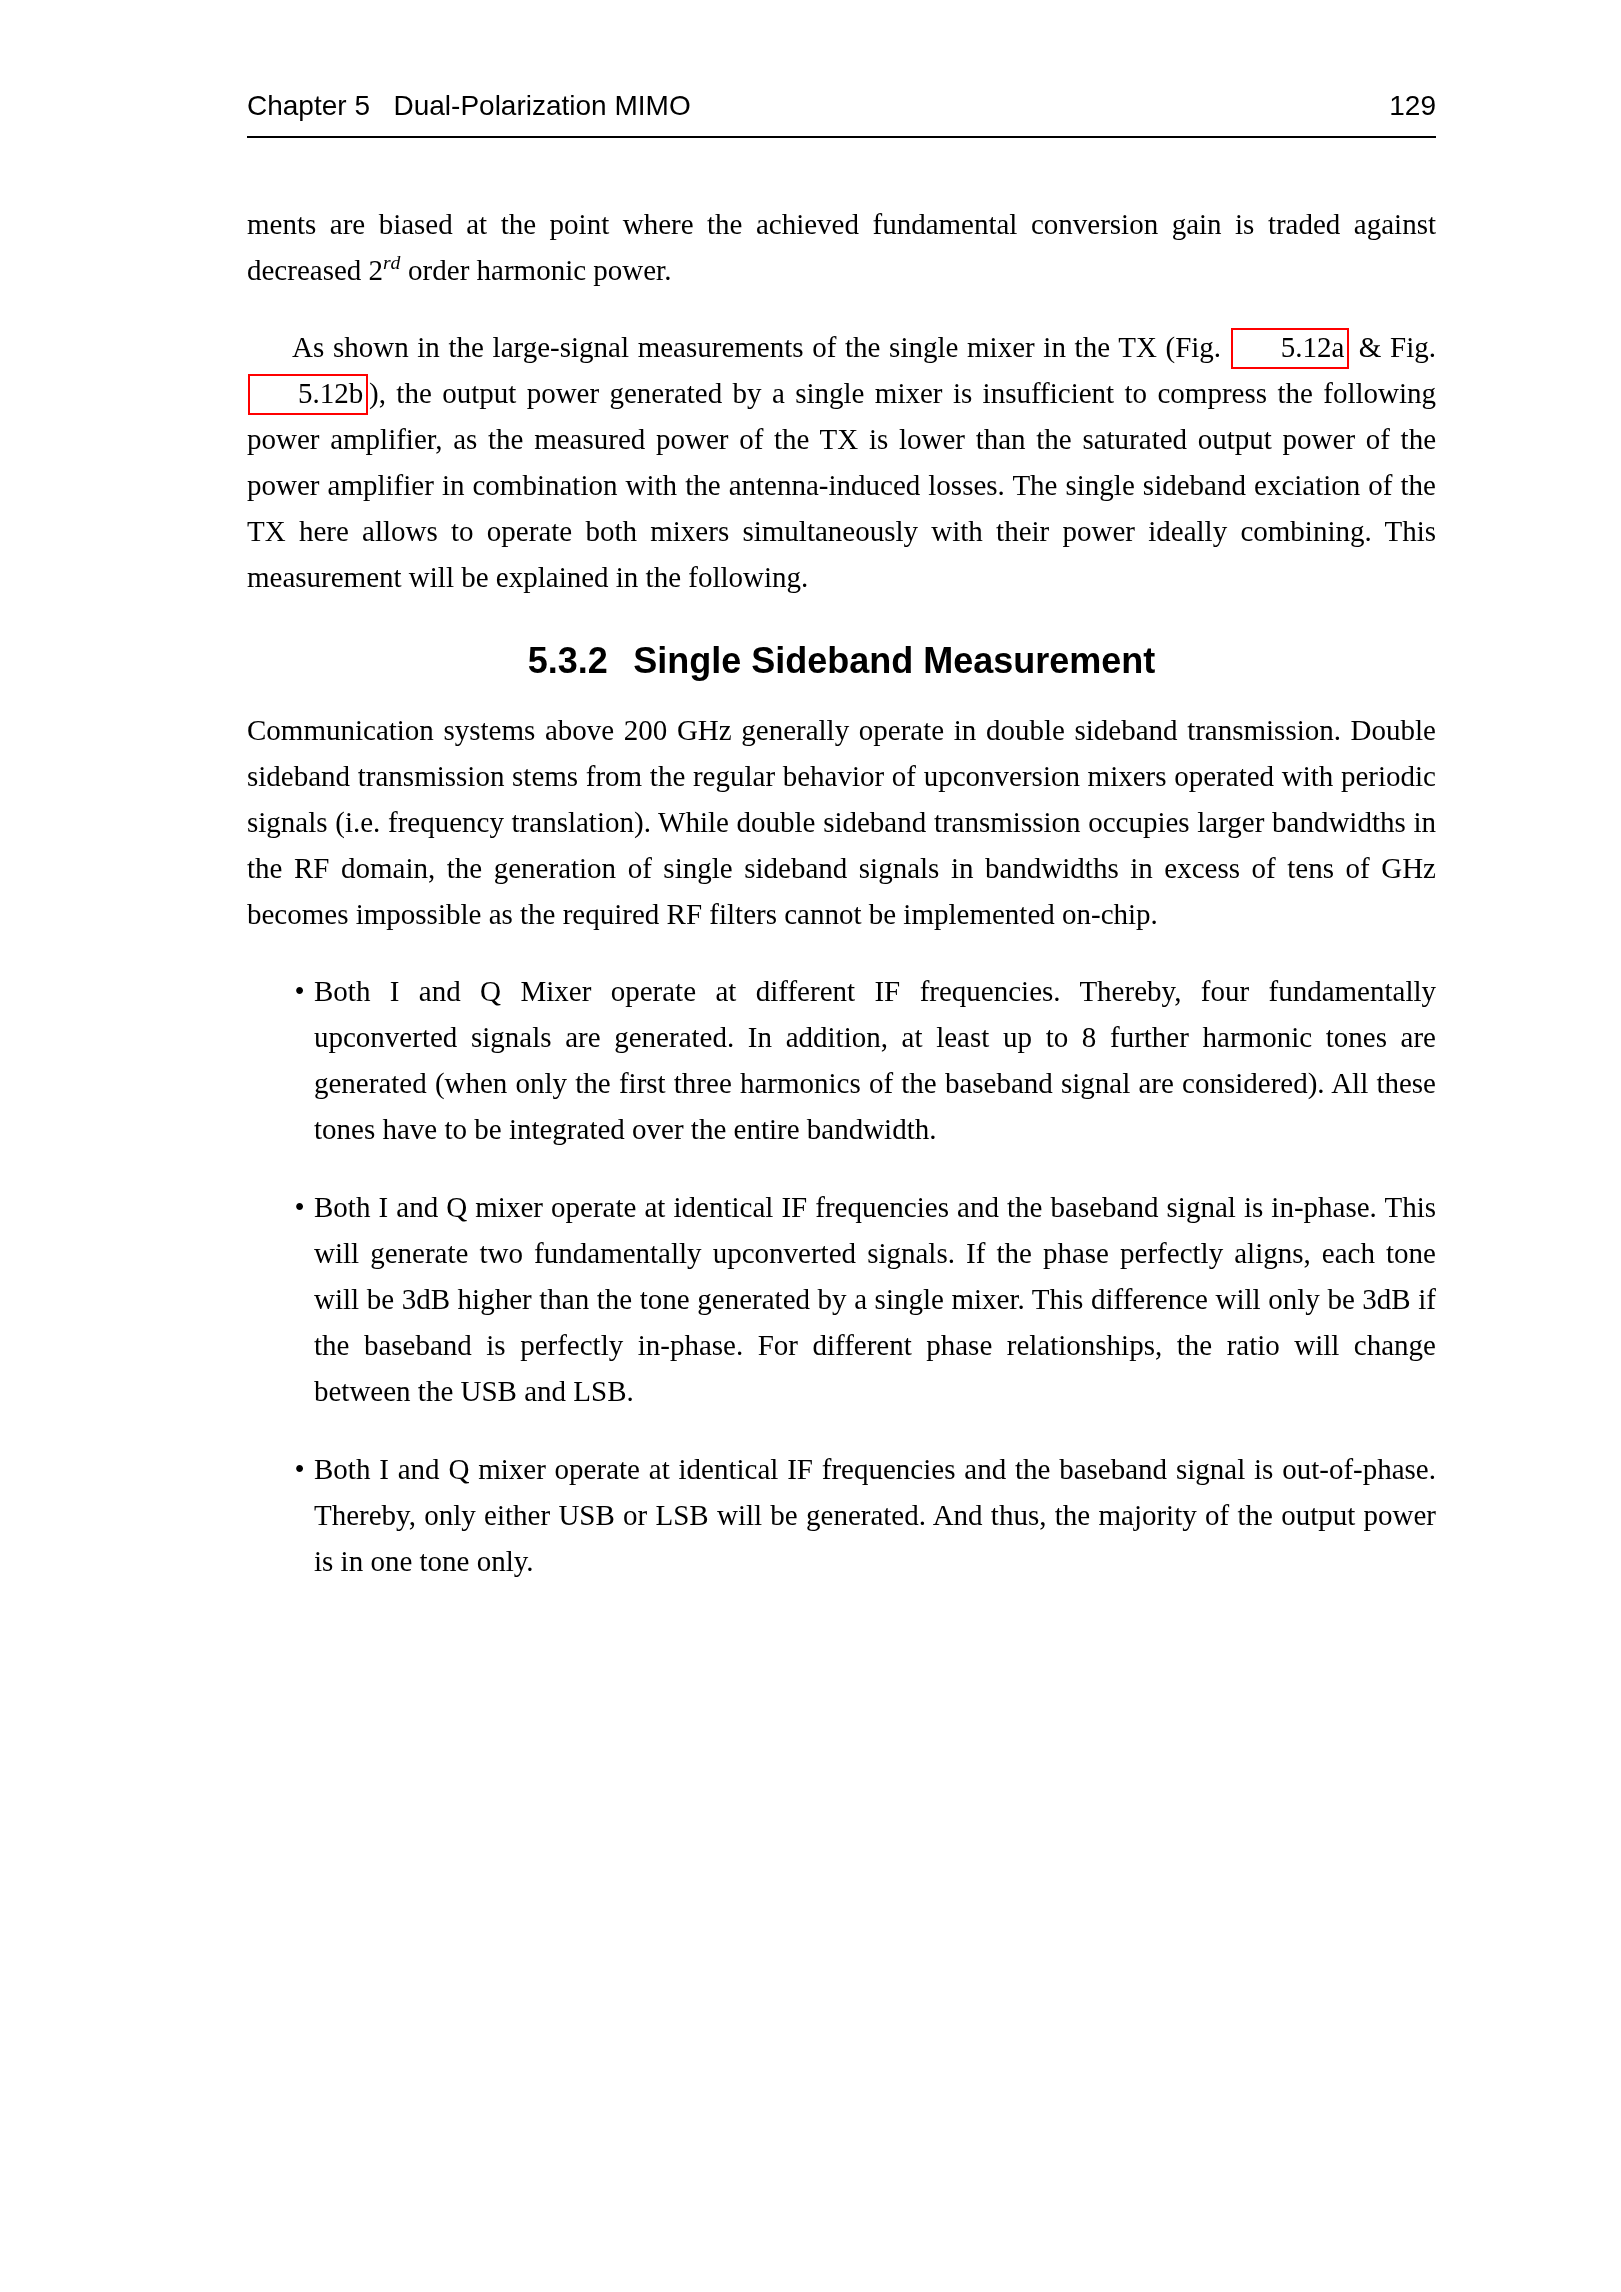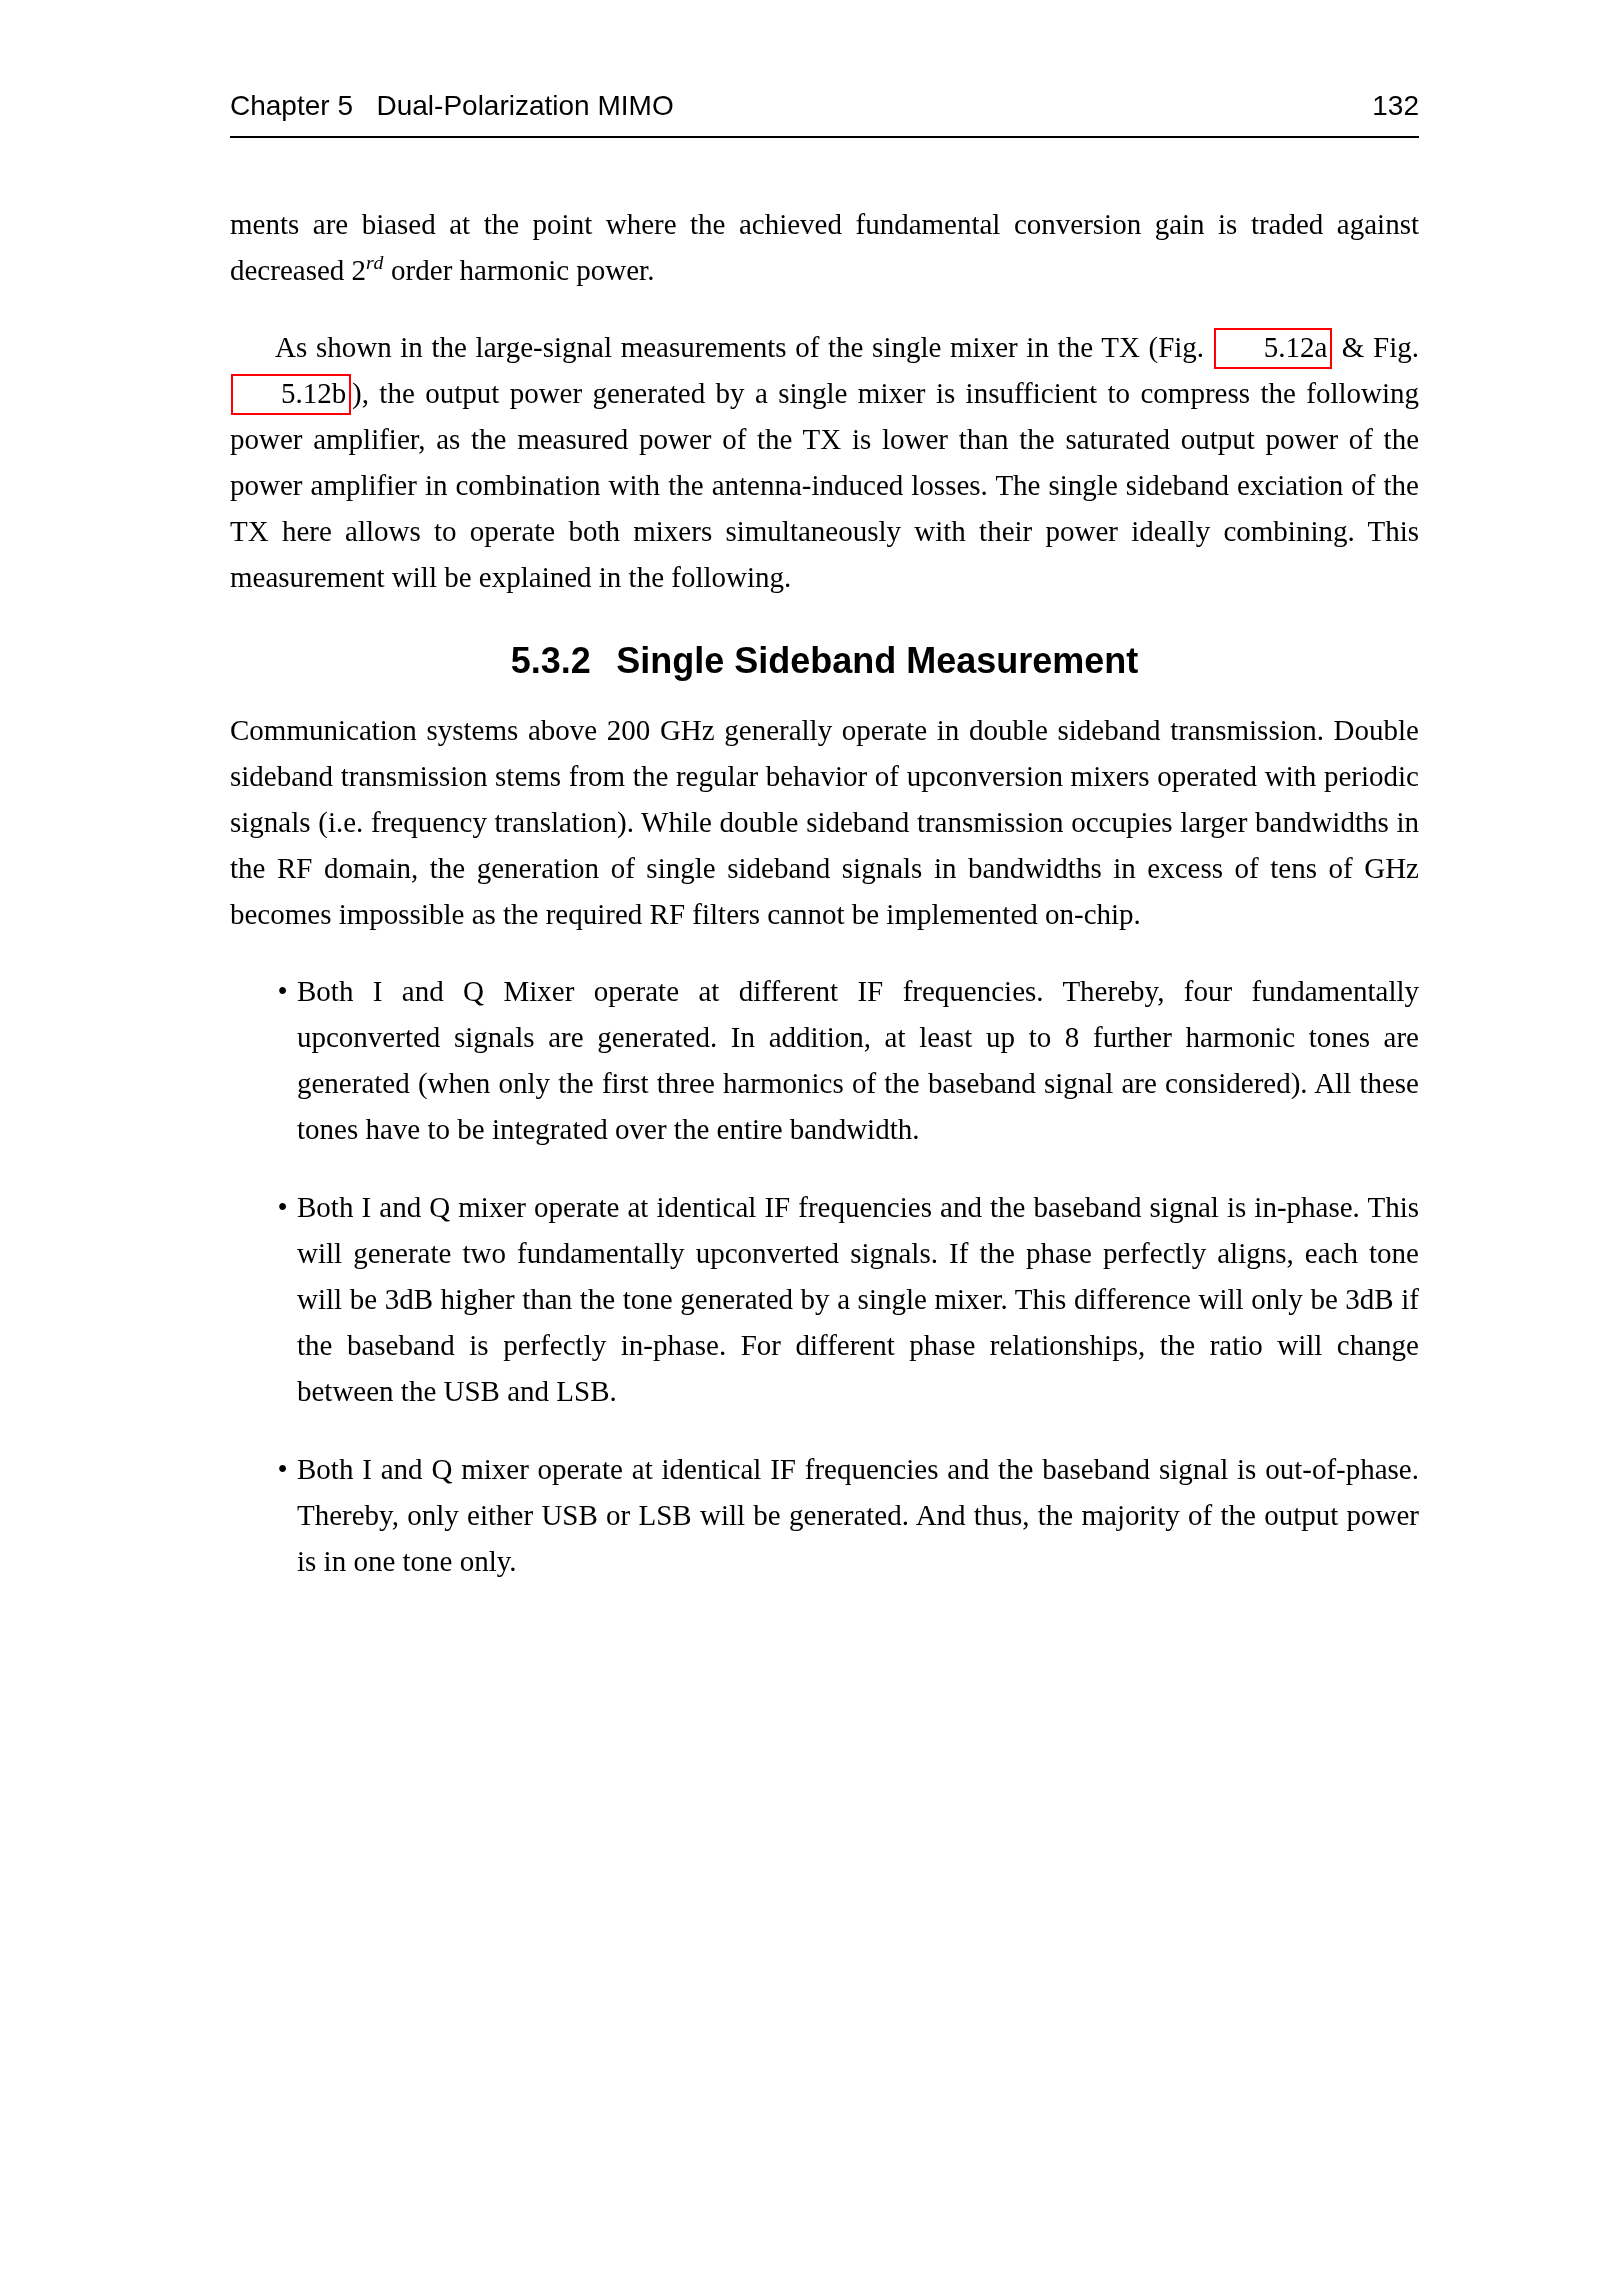--- a/index.html
+++ b/index.html
@@ -11,21 +11,21 @@
     position: relative;
     width: 1621px;
     height: 2293px;
     background: #ffffff;
     color: #000000;
     box-sizing: border-box;
     overflow: hidden;
   }
   .content {
     position: absolute;
-    left: 230px;
+    left: 247px;
     top: 90px;
     width: 1189px;
   }
   
   .running-header {
     display: flex;
     justify-content: space-between;
     align-items: baseline;
     font-family: "Liberation Sans", sans-serif;
     font-size: 28px;
@@ -114,21 +114,21 @@
 </head>
 <body>
 
 <div class="page">
   <div class="content">
 
     <div class="running-header">
       <div class="header-left">
         <span>Chapter 5</span><span class="chapter-title">Dual-Polarization MIMO</span>
       </div>
-      <div class="header-right">132</div>
+      <div class="header-right">129</div>
     </div>
     <div class="header-rule"></div>
 
     <div class="body-text">
 
       <p class="noindent"><span>ments are biased at the point where the achieved fundamental conversion gain is traded against decreased 2</span><sup class="ord">rd</sup><span> order harmonic power.</span></p>
 
       <p class="indent"><span>As shown in the large-signal measurements of the single mixer in the TX (Fig. </span><a class="linkbox">5.12a</a><span> &amp; Fig. </span><a class="linkbox">5.12b</a><span>), the output power generated by a single mixer is insufficient to compress the following power amplifier, as the measured power of the TX is lower than the saturated output power of the power amplifier in combination with the antenna-induced losses. The single sideband exciation of the TX here allows to operate both mixers simultaneously with their power ideally combining. This measurement will be explained in the following.</span></p>
 
       <h2 class="section-heading">

